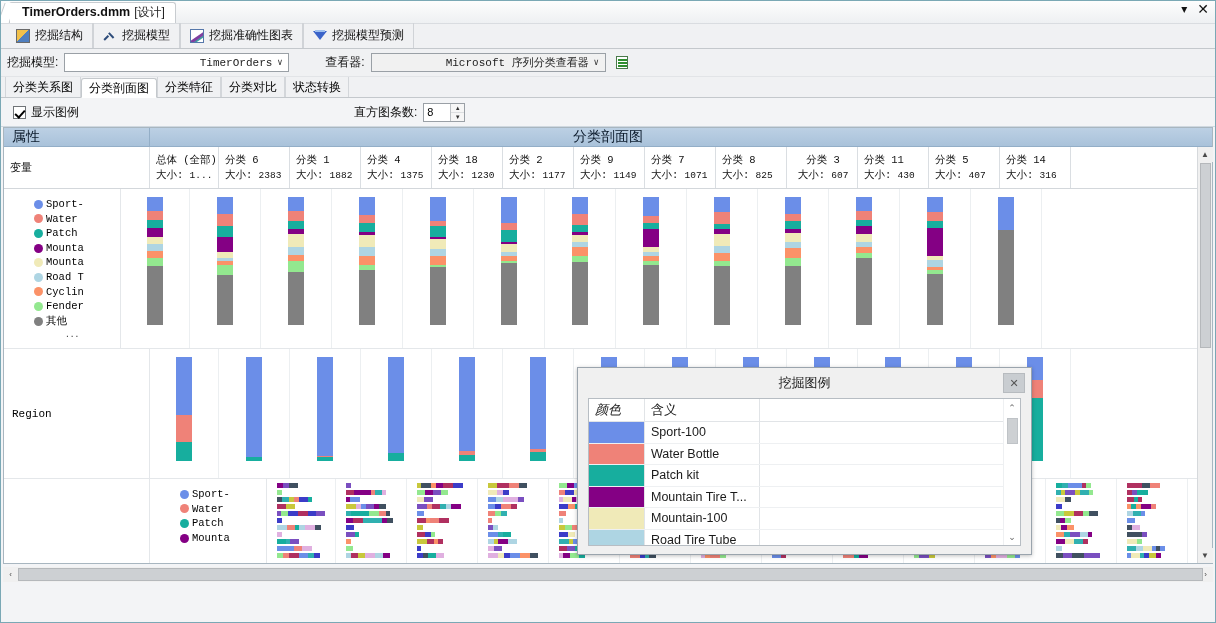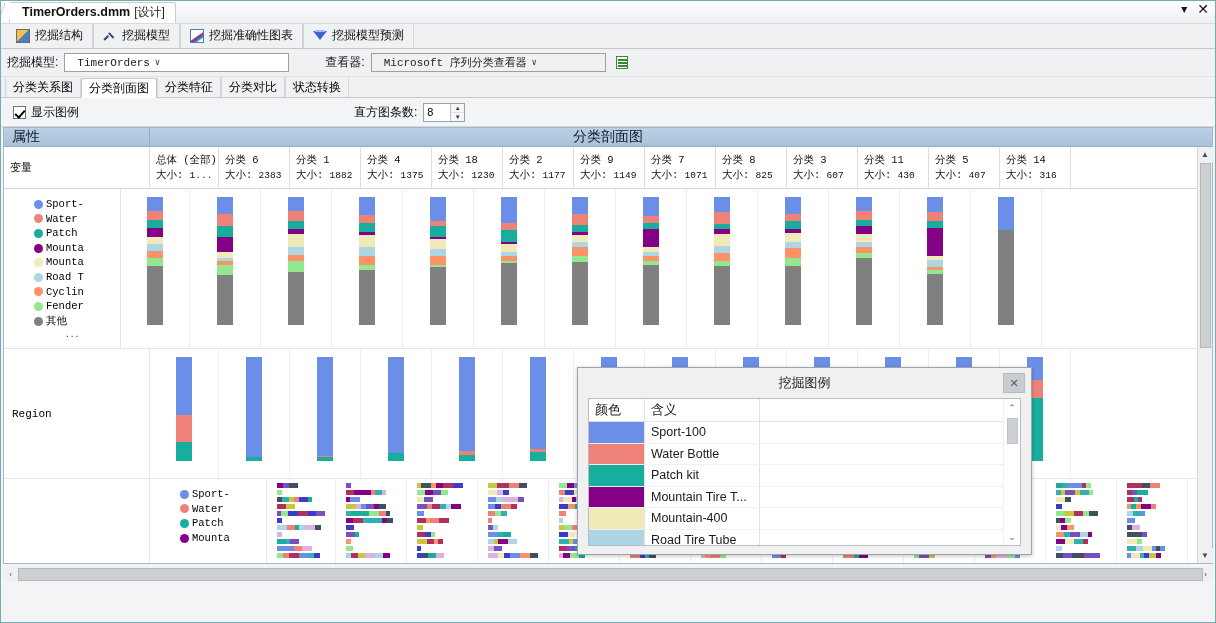--- a/index.html
+++ b/index.html
@@ -102,21 +102,21 @@
     padding: 0 6px;
     gap: 6px;
     border-bottom: 1px solid #e2e4e7;
   }
   .lbl { font-size: 12px; color:#111; white-space: nowrap; }
   .combo {
     height: 19px;
     background: #fff;
     border: 1px solid #9aa0a6;
     display: flex; align-items: center;
-    justify-content: flex-start;
+    justify-content: flex-end;
     padding: 0 1px 0 12px;
     font-family: "Liberation Mono","DejaVu Sans Mono", monospace;
     font-size: 11px;
     color: #222;
   }
   .combo .arrow {
     width: 15px; text-align:center;
     font-size: 9px; color:#333;
   }
   .combo.model { width: 225px; }
@@ -304,21 +304,21 @@
     font-size:11px; color:#555;
   }
   .dialog .dbody {
     position:absolute; left:10px; right:10px; top:30px; bottom:8px;
     background:#fff; border:1px solid #b7bdc3; overflow:hidden;
   }
   .lgrid-head {
     display:flex; height:23px; border-bottom:1px solid #e1e4e7; background:#fff;
   }
   .lgrid-head div { display:flex; align-items:center; font-size:13px; padding-left:6px; color:#222;}
-  .lg-col-color { flex:0 0 56px; border-right:1px solid #e1e4e7; }
+  .lg-col-color { flex:0 0 56px; border-right:1px solid #e1e4e7;font-style:italic; }
   .lg-col-mean { flex:0 0 115px; border-right:1px solid #e1e4e7; }
   .lgrid-row { display:flex; height:21.5px; border-bottom:1px solid #eef0f2;}
   .lgrid-row .sw { flex:0 0 56px; border-right:1px solid #e1e4e7; }
   .lgrid-row .mn { flex:0 0 115px; border-right:1px solid #e1e4e7; display:flex; align-items:center; padding-left:6px; font-size:12.5px; color:#1a1a1a; white-space:nowrap; overflow:hidden;}
   .lgrid-row .rest { flex:1; }
   .dvscroll {
     position:absolute; right:0; top:0; bottom:0; width:17px; background:#fff;
     border-left:1px solid #eef0f2; display:flex; flex-direction:column; align-items:center;
   }
   .dvscroll .arw{ height:17px;width:17px;display:flex;align-items:center;justify-content:center;font-size:9px;color:#666;}
@@ -452,21 +452,21 @@
           <div class="l2"><span>大小: </span><span class="num">1149</span></div>
         </div>
         <div class="hcell" style="flex: 0 0 71px;">
           <div class="l1">分类 7</div>
           <div class="l2"><span>大小: </span><span class="num">1071</span></div>
         </div>
         <div class="hcell" style="flex: 0 0 71px;">
           <div class="l1">分类 8</div>
           <div class="l2"><span>大小: </span><span class="num">825</span></div>
         </div>
-        <div class="hcell" style="flex: 0 0 71px;">
+        <div class="hcell" style="flex: 0 0 71px; text-align: center;">
           <div class="l1">分类 3</div>
           <div class="l2"><span>大小: </span><span class="num">607</span></div>
         </div>
         <div class="hcell" style="flex: 0 0 71px;">
           <div class="l1">分类 11</div>
           <div class="l2"><span>大小: </span><span class="num">430</span></div>
         </div>
         <div class="hcell" style="flex: 0 0 71px;">
           <div class="l1">分类 5</div>
           <div class="l2"><span>大小: </span><span class="num">407</span></div>
@@ -1676,21 +1676,21 @@
             <div class="mn">Patch kit</div>
             <div class="rest"></div>
           </div>
           <div class="lgrid-row">
             <div class="sw" style="background: rgb(132, 0, 132);"></div>
             <div class="mn">Mountain Tire T...</div>
             <div class="rest"></div>
           </div>
           <div class="lgrid-row">
             <div class="sw" style="background: rgb(240, 234, 184);"></div>
-            <div class="mn">Mountain-400</div>
+            <div class="mn">Mountain-100</div>
             <div class="rest"></div>
           </div>
           <div class="lgrid-row">
             <div class="sw" style="background: rgb(174, 213, 227);"></div>
             <div class="mn">Road Tire Tube</div>
             <div class="rest"></div>
           </div>
         </div>
       <div class="dvscroll">
         <div class="arw">⌃</div>

